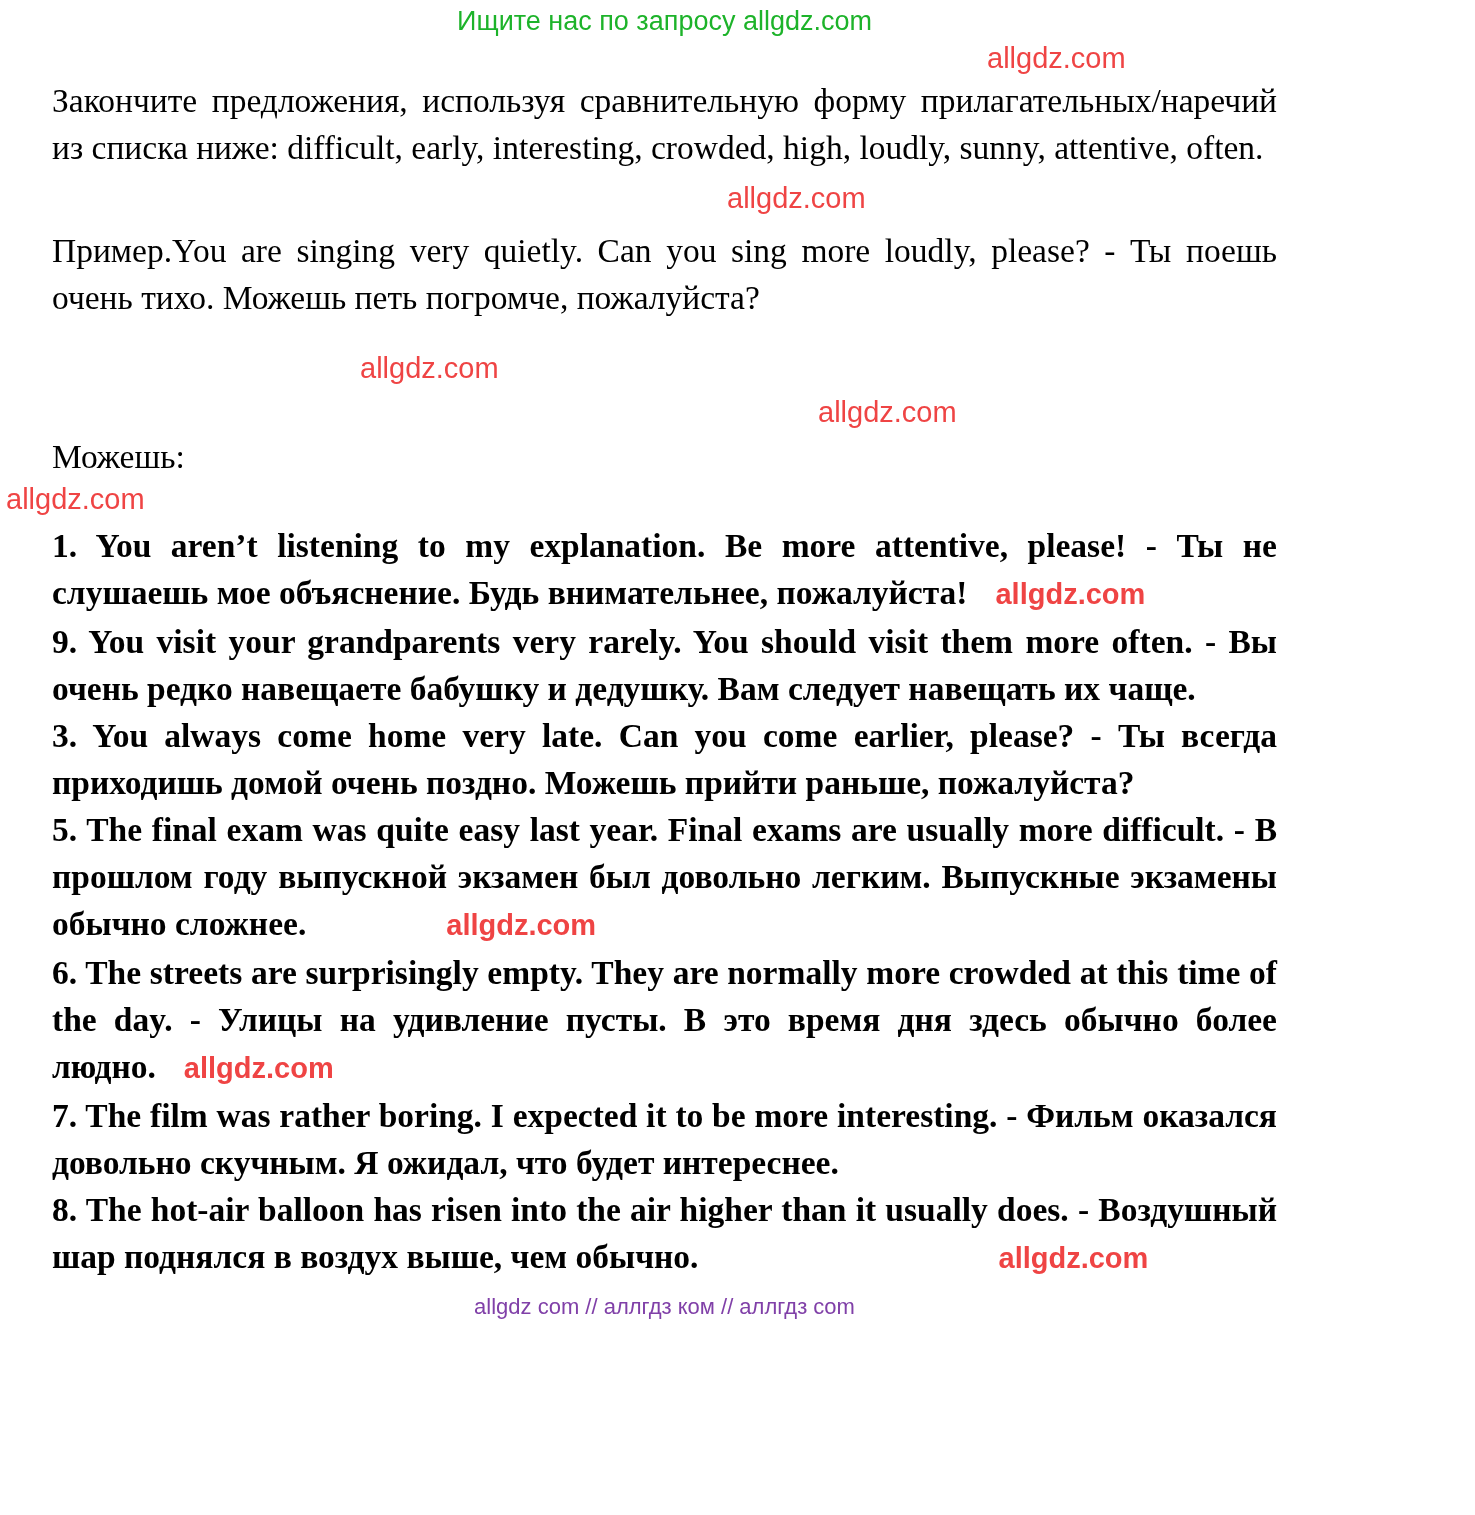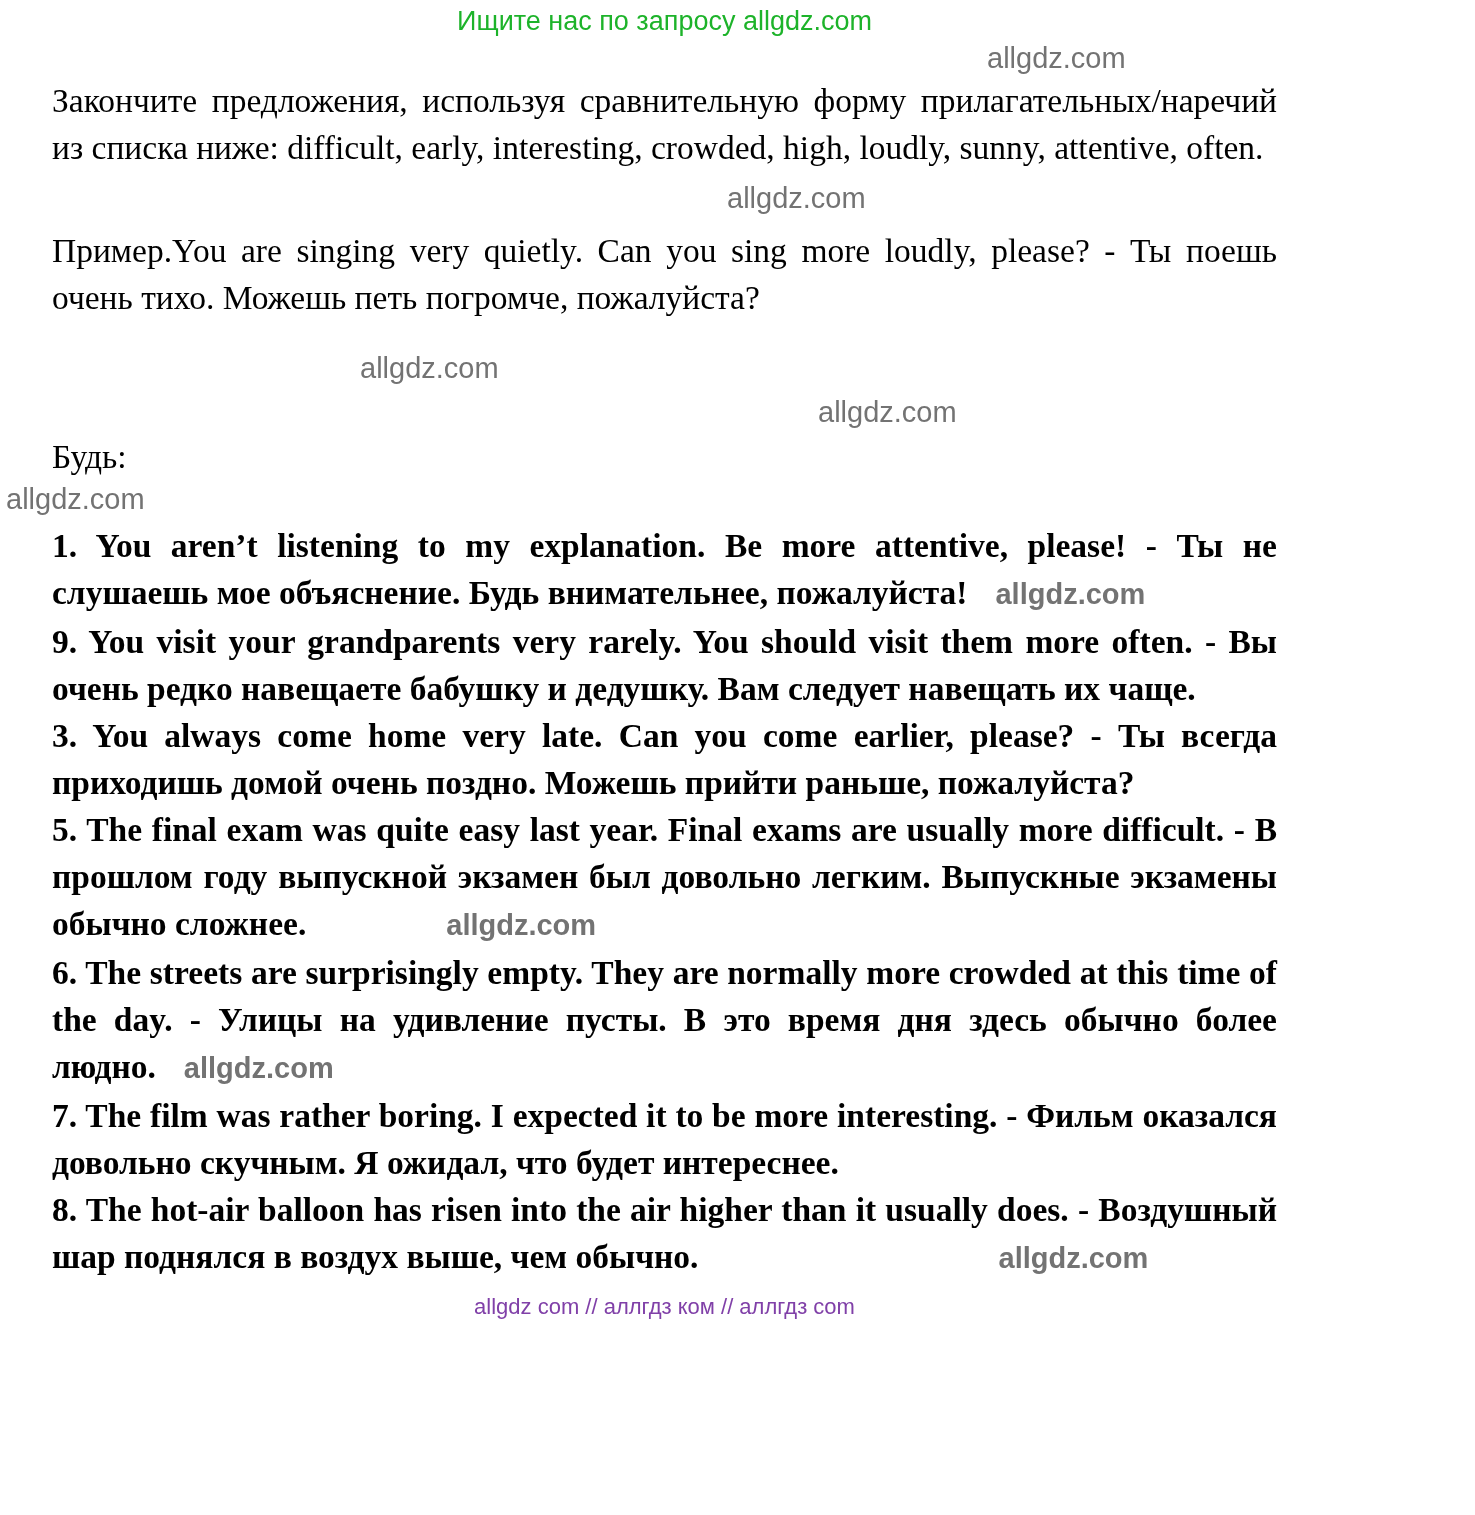--- a/index.html
+++ b/index.html
@@ -18,21 +18,21 @@
   .green-banner {
     font-family: "Liberation Sans", sans-serif;
     font-size: 27px;
     color: #1db32a;
     text-align: center;
     margin: 0 0 2px 0;
   }
   .wm {
     font-family: "Liberation Sans", sans-serif;
     font-size: 29px;
-    color: #737373;
+    color: #ef4444;
     white-space: nowrap;
   }
   .wm-block { display: block; line-height: 38px; }
   .wm-top-right   { margin: 2px 0 0 935px; }
   .wm-center      { margin: 8px 0 8px 675px; }
   .wm-mid-left    { margin: 28px 0 0 308px; }
   .wm-mid-center  { margin: 6px 0 0 766px; }
   .wm-far-left    { margin: 0 0 4px -46px; }
   .wm-inline { display: inline; }
   .gap-sm { margin-left: 28px; }
@@ -77,21 +77,21 @@
 
   <p class="para">Закончите предложения, используя сравнительную форму прилагательных/наречий из списка ниже: difficult, early, interesting, crowded, high, loudly, sunny, attentive, often.</p>
 
   <span class="wm wm-block wm-center">allgdz.com</span>
 
   <p class="para example">Пример.You are singing very quietly. Can you sing more loudly, please? - Ты поешь очень тихо. Можешь петь погромче, пожалуйста?</p>
 
   <span class="wm wm-block wm-mid-left">allgdz.com</span>
   <span class="wm wm-block wm-mid-center">allgdz.com</span>
 
-  <p class="answer-label">Будь:</p>
+  <p class="answer-label">Можешь:</p>
 
   <span class="wm wm-block wm-far-left">allgdz.com</span>
 
   <div class="answers">
 
     <p class="para"><span>1. You aren’t listening to my explanation. Be more attentive, please! - Ты не слушаешь мое объяснение. Будь внимательнее, пожалуйста!</span><span class="wm wm-inline gap-sm">allgdz.com</span></p>
 
     <p class="para"><span>9. You visit your grandparents very rarely. You should visit them more often. - Вы очень редко навещаете бабушку и дедушку. Вам следует навещать их чаще.</span></p>
 
     <p class="para"><span>3. You always come home very late. Can you come earlier, please? - Ты всегда приходишь домой очень поздно. Можешь прийти раньше, пожалуйста?</span></p>

